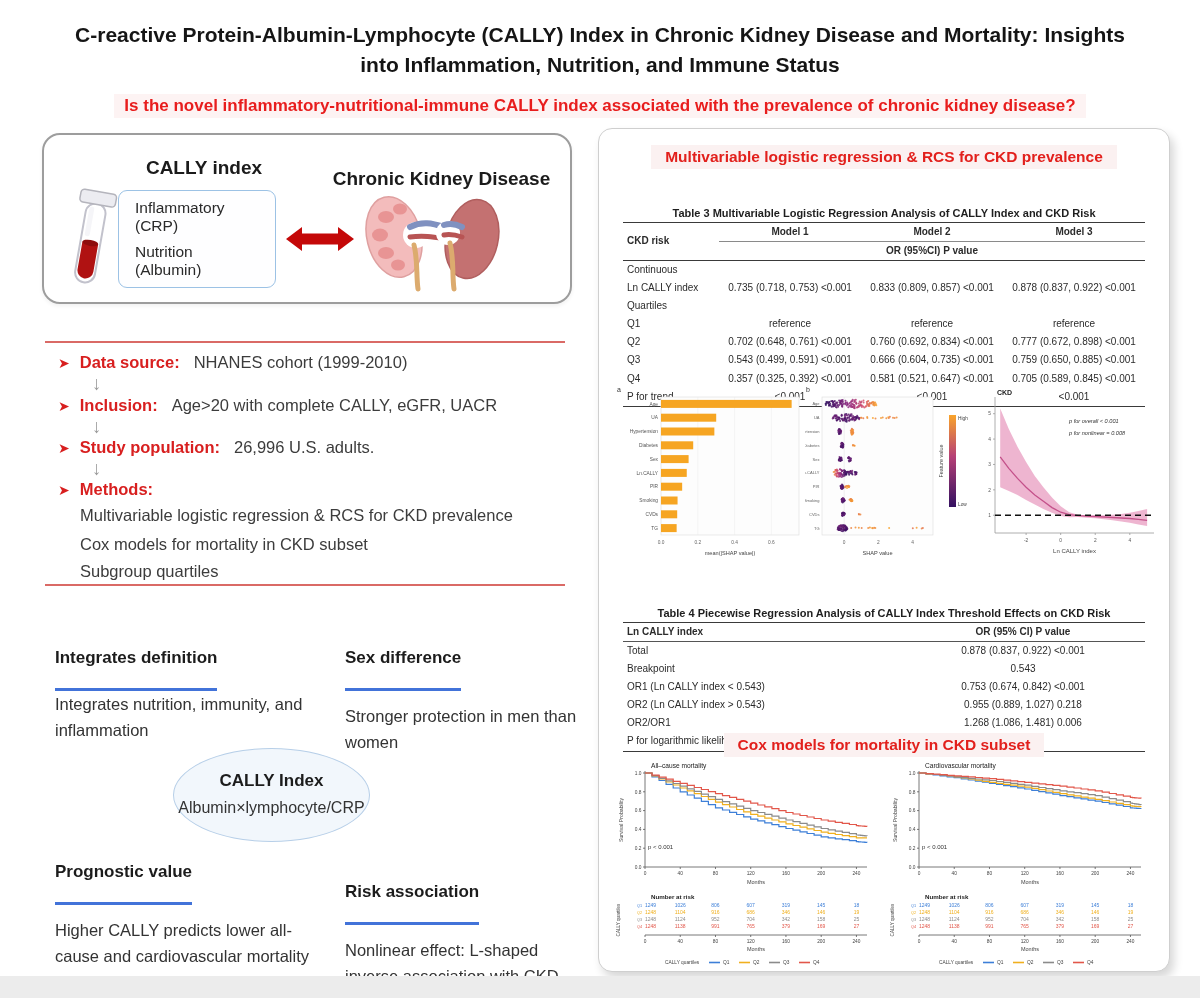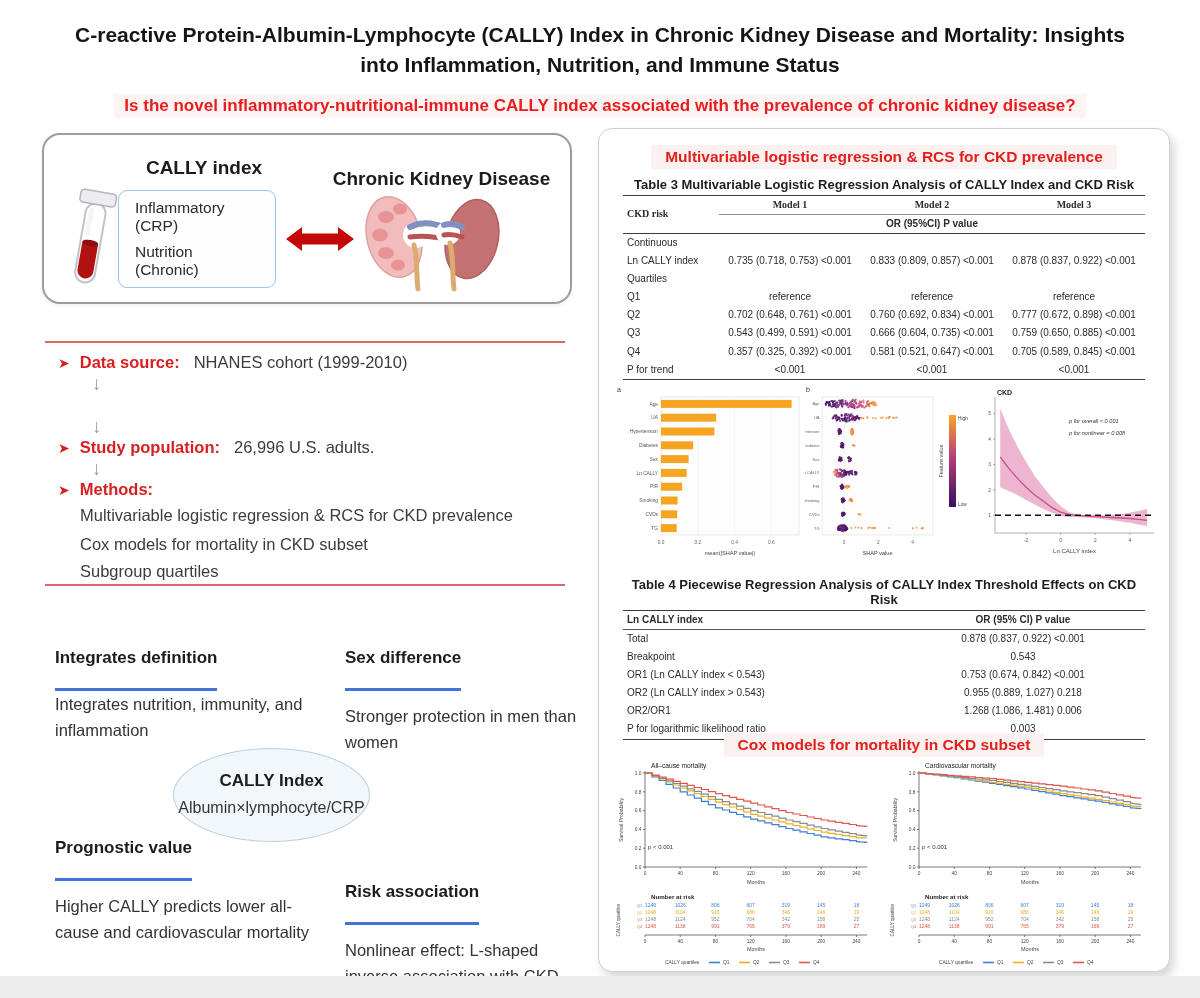--- a/index.html
+++ b/index.html
@@ -20,27 +20,27 @@
   .flow-arrow{left:92px;color:#9a9a9a;font-size:19px;line-height:1;}
   .method-line{left:80px;font-size:16.5px;color:#3c3c3c;}
   .find-head{font-size:17px;font-weight:bold;color:#1c1c1c;border-bottom:3px solid #4273d9;padding-bottom:20px;display:inline-block;}
   .find-text{font-size:16.5px;color:#333;line-height:1.6;}
   .ellipse{top:748px;left:173px;width:197px;height:94px;border:1.5px solid #b7cfe8;border-radius:50%;background:#f2f7fc;text-align:center;box-sizing:border-box;padding-top:22px;}
   .ellipse .e-title{font-size:17px;font-weight:bold;color:#1c1c1c;margin-bottom:8px;}
   .ellipse .e-formula{font-size:16px;color:#333;}
   .right-card{top:128px;left:598px;width:570px;height:842px;border:1px solid #cfcfcf;border-radius:14px;background:#fff;box-shadow:4px 6px 10px rgba(0,0,0,0.16);}
   .rc-head{left:0;width:100%;text-align:center;}
   .rc-head span{display:inline-block;background:#fbf1f1;color:#e2201c;font-weight:bold;font-size:15.5px;padding:3px 14px;}
-  .tbl-title{font-size:13px;font-weight:bold;color:#1e1e1e;text-align:center;margin-bottom:3px;}
+  .tbl-title{font-size:11px;font-weight:bold;color:#1e1e1e;text-align:center;margin-bottom:3px;margin-top:30px;}
   table.sci{border-collapse:collapse;width:100%;font-size:10px;color:#2b2b2b;}
   table.sci th,table.sci td{padding:2.8px 4px;font-weight:normal;line-height:1.25;}
   table.sci .b{font-weight:bold;}
   table.sci .c{text-align:center;}
   table.sci .l{text-align:left;}
-  .t3 thead tr.m th{border-bottom:1px solid #8a8a8a;font-family:Liberation Serif, serif;}
+  .t3 thead tr.m th{border-bottom:1px solid #8a8a8a;}
   .t3{border-top:1.6px solid #3a3a3a;border-bottom:1.6px solid #3a3a3a;}
   .t3 thead tr.s th{border-bottom:1.3px solid #3a3a3a;}
   .t4{border-top:1.6px solid #3a3a3a;border-bottom:1.6px solid #3a3a3a;}
   .t4 thead th{border-bottom:1.1px solid #555;}
   svg text{font-family:"Liberation Sans",sans-serif;}
   .km-slot{width:266px;}
   .gray-strip{top:976px;left:0;width:100%;height:22px;background:#ececec;}
 </style>
 </head>
 <body>
@@ -62,21 +62,21 @@
         <rect x="21" y="16" width="20" height="80" rx="10" fill="#ffffff" stroke="#c2c2cc" stroke-width="2"></rect>
         <path d="M23 56 h16 v28 a8 8 0 0 1 -16 0 Z" fill="#b01212"></path>
         <ellipse cx="31" cy="56" rx="8" ry="3" fill="#8e0d0d"></ellipse>
         <rect x="13" y="4" width="36" height="13" rx="3.5" fill="#ececf1" stroke="#b4b4bc" stroke-width="1.5"></rect>
         <rect x="24" y="20" width="5" height="30" rx="2.5" fill="#f3f3f6" opacity="0.8"></rect>
       </g>
     </svg>
 
     <div class="abs comp-box">
       <div>Inflammatory (CRP)</div>
-      <div>Nutrition (Chronic)</div>
+      <div>Nutrition (Albumin)</div>
     </div>
 
     <svg class="abs" style="top:90px;left:240px;" width="72" height="28" viewBox="0 0 72 28">
       <polygon points="2,14 18,2 18,8.5 54,8.5 54,2 70,14 54,26 54,19.5 18,19.5 18,26" fill="#c40808"></polygon>
     </svg>
 
     <svg class="abs" style="top:52px;left:316px;" width="146" height="108" viewBox="0 0 146 108">
       <g>
         <ellipse cx="34" cy="50" rx="27" ry="41" transform="rotate(-14 34 50)" fill="#f3bcbc" stroke="#dfa0a0" stroke-width="1.5"></ellipse>
         <ellipse cx="26" cy="30" rx="8" ry="6" fill="#e89494"></ellipse>
@@ -98,20 +98,23 @@
       </g>
     </svg>
   </div>
 
   <div class="abs redline" style="top:341px;"></div>
 
   <div class="abs flow-row" style="top:353px;">
     <span class="bullet">➤</span><span class="flabel">Data source:</span><span>NHANES cohort (1999-2010)</span>
   </div>
   <div class="abs flow-arrow" style="top:374px;">↓</div>
+  <div class="abs flow-row" style="top:396px;">
+    <span class="bullet">➤</span><span class="flabel">Inclusion:</span><span>Age&gt;20 with complete CALLY, eGFR, UACR</span>
+  </div>
   <div class="abs flow-arrow" style="top:417px;">↓</div>
   <div class="abs flow-row" style="top:438px;">
     <span class="bullet">➤</span><span class="flabel">Study population:</span><span>26,996 U.S. adults.</span>
   </div>
   <div class="abs flow-arrow" style="top:459px;">↓</div>
   <div class="abs flow-row" style="top:480px;">
     <span class="bullet">➤</span><span class="flabel">Methods:</span>
   </div>
   <div class="abs method-line" style="top:506px;">Multivariable logistic regression &amp; RCS for CKD prevalence</div>
   <div class="abs method-line" style="top:535px;">Cox models for mortality in CKD subset</div>
@@ -126,21 +129,21 @@
   <div class="abs" style="top:648px;left:345px;">
     <div class="find-head">Sex difference</div>
     <div class="find-text" style="width:235px;margin-top:12px;">Stronger protection in men than women</div>
   </div>
 
   <div class="abs ellipse">
     <div class="e-title">CALLY Index</div>
     <div class="e-formula">Albumin×lymphocyte/CRP</div>
   </div>
 
-  <div class="abs" style="top:838px;left:55px;">
+  <div class="abs" style="top:862px;left:55px;">
     <div class="find-head">Prognostic value</div>
     <div class="find-text" style="width:265px;margin-top:12px;">Higher CALLY predicts lower all-cause and cardiovascular mortality</div>
   </div>
   <div class="abs" style="top:866px;left:345px;margin-top:16px;">
     <div class="find-head">Risk association</div>
     <div class="find-text" style="width:240px;margin-top:12px;">Nonlinear effect: L-shaped inverse association with CKD risk</div>
   </div>
 
   <div class="abs right-card">
     <div class="abs rc-head" style="top:16px;">

